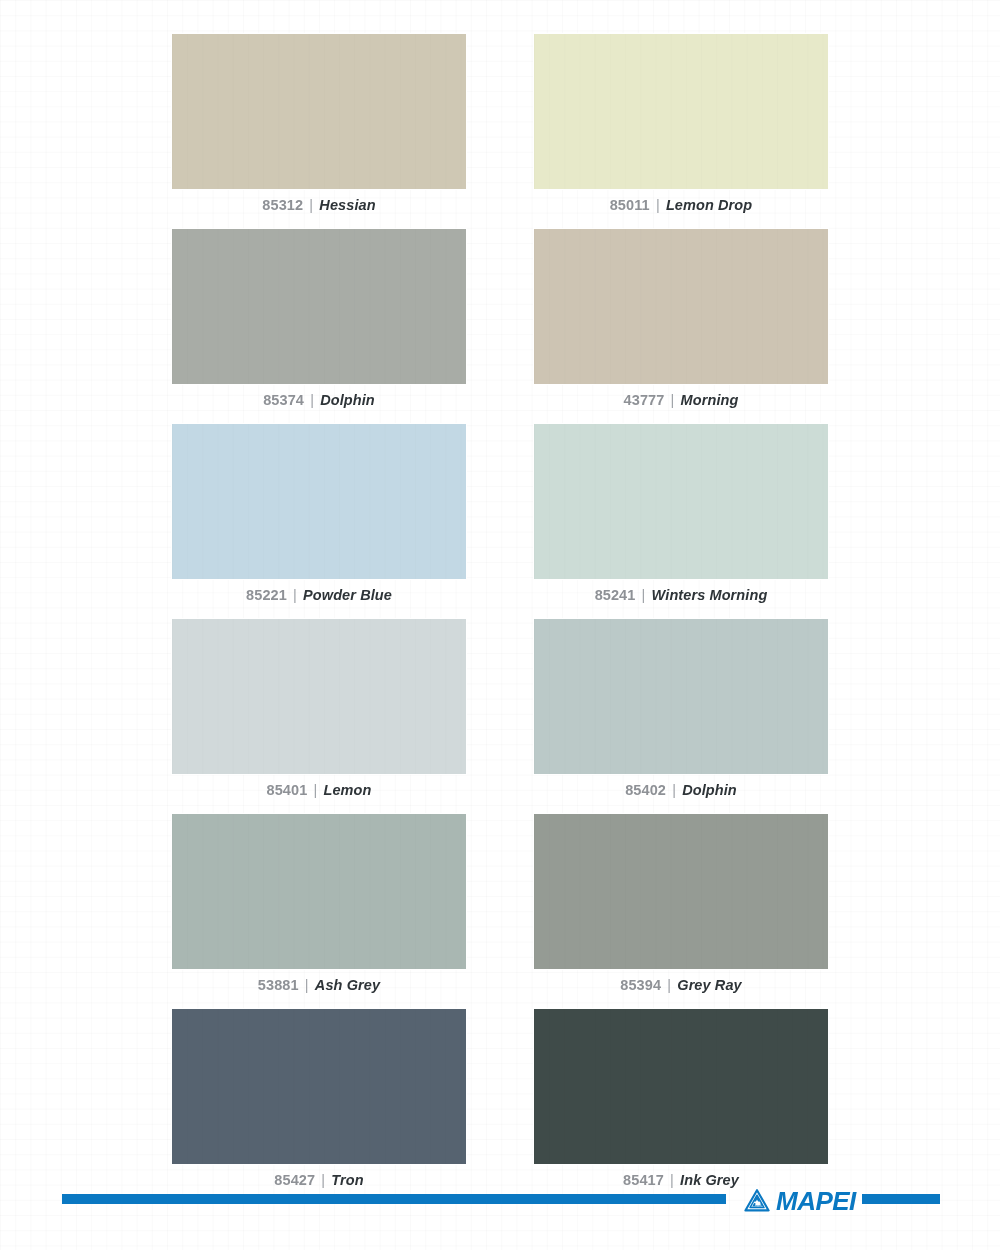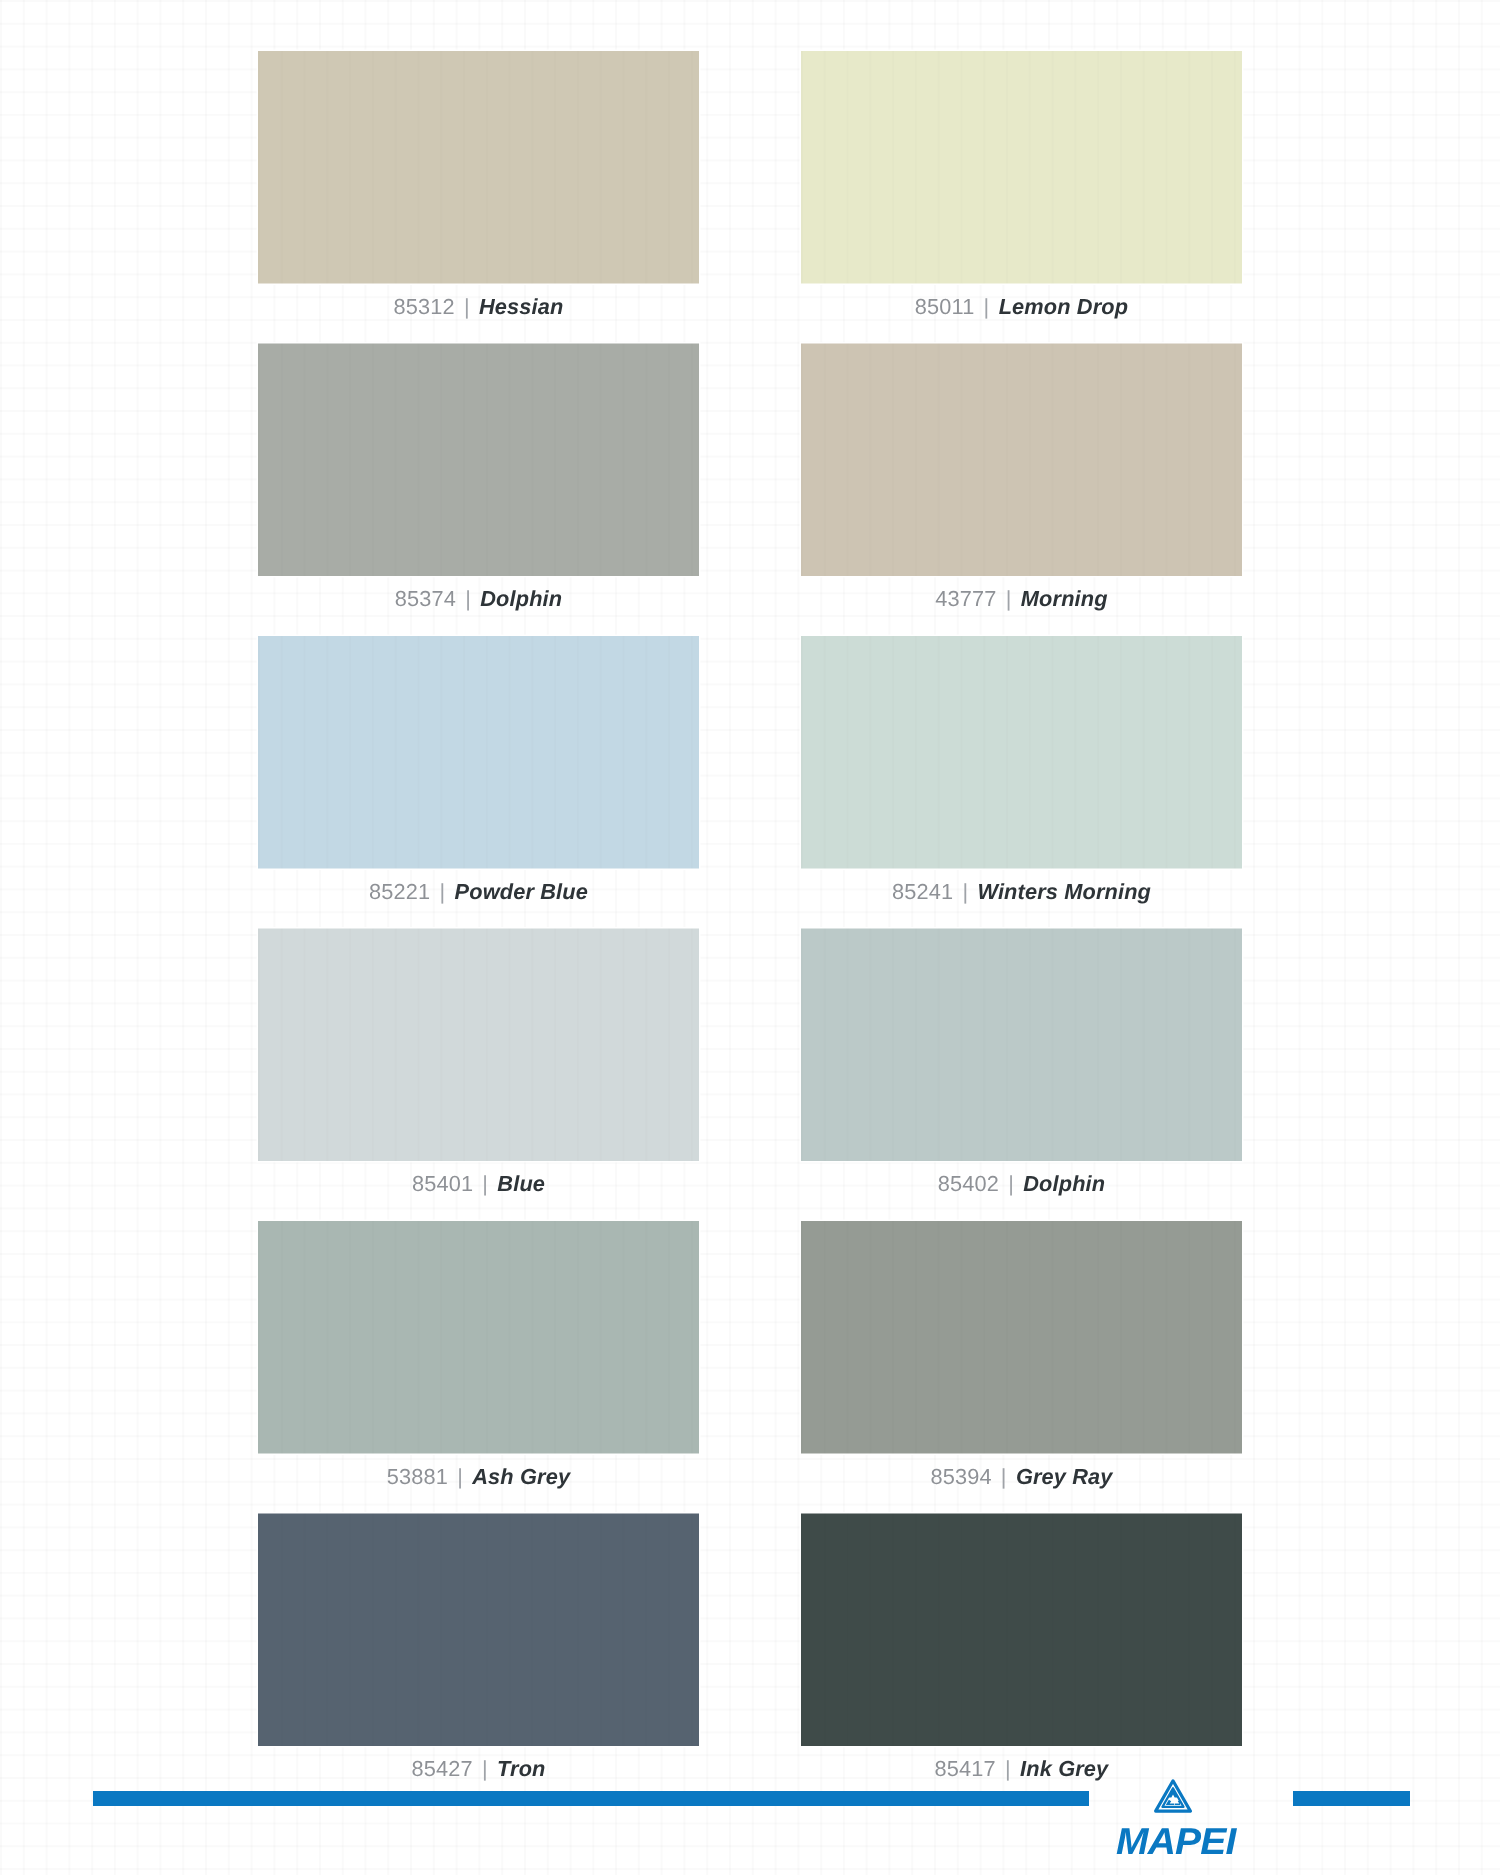--- a/index.html
+++ b/index.html
@@ -60,21 +60,21 @@
   .swatch-label {
     text-align: center;
     font-size: 14.5px;
     line-height: 32px;
     height: 32px;
     white-space: nowrap;
     letter-spacing: 0.1px;
   }
   .swatch-code {
     color: #8e9196;
-    font-weight: 400;
+    font-weight: 700;
   }
   .swatch-sep {
     color: #9fa3a8;
     font-weight: 400;
     padding: 0 2px;
   }
   .swatch-name {
     color: #2e3438;
     font-weight: 700;
     font-style: italic;
@@ -103,21 +103,20 @@
     width: 78px;
   }
   #footer-logo {
     position: absolute;
     left: 744px;
     top: 0px;
     height: 30px;
     display: flex;
     align-items: center;
     gap: 6px;
-    flex-direction: column;
   }
   #footer-logo svg {
     display: block;
   }
   .logo-text {
     font-family: "Liberation Sans", sans-serif;
     font-weight: 700;
     font-style: italic;
     font-size: 25px;
     letter-spacing: -0.5px;
@@ -152,21 +151,21 @@
       <div class="swatch-cell">
         <div class="swatch-chip" style="background-color: rgb(194, 216, 228);"></div>
         <div class="swatch-label"><span class="swatch-code">85221</span> <span class="swatch-sep">|</span> <span class="swatch-name">Powder Blue</span></div>
       </div>
       <div class="swatch-cell">
         <div class="swatch-chip" style="background-color: rgb(204, 220, 214);"></div>
         <div class="swatch-label"><span class="swatch-code">85241</span> <span class="swatch-sep">|</span> <span class="swatch-name">Winters Morning</span></div>
       </div>
       <div class="swatch-cell">
         <div class="swatch-chip" style="background-color: rgb(209, 217, 218);"></div>
-        <div class="swatch-label"><span class="swatch-code">85401</span> <span class="swatch-sep">|</span> <span class="swatch-name">Blue</span></div>
+        <div class="swatch-label"><span class="swatch-code">85401</span> <span class="swatch-sep">|</span> <span class="swatch-name">Lemon</span></div>
       </div>
       <div class="swatch-cell">
         <div class="swatch-chip" style="background-color: rgb(187, 201, 200);"></div>
         <div class="swatch-label"><span class="swatch-code">85402</span> <span class="swatch-sep">|</span> <span class="swatch-name">Dolphin</span></div>
       </div>
       <div class="swatch-cell">
         <div class="swatch-chip" style="background-color: rgb(169, 183, 178);"></div>
         <div class="swatch-label"><span class="swatch-code">53881</span> <span class="swatch-sep">|</span> <span class="swatch-name">Ash Grey</span></div>
       </div>
       <div class="swatch-cell">

